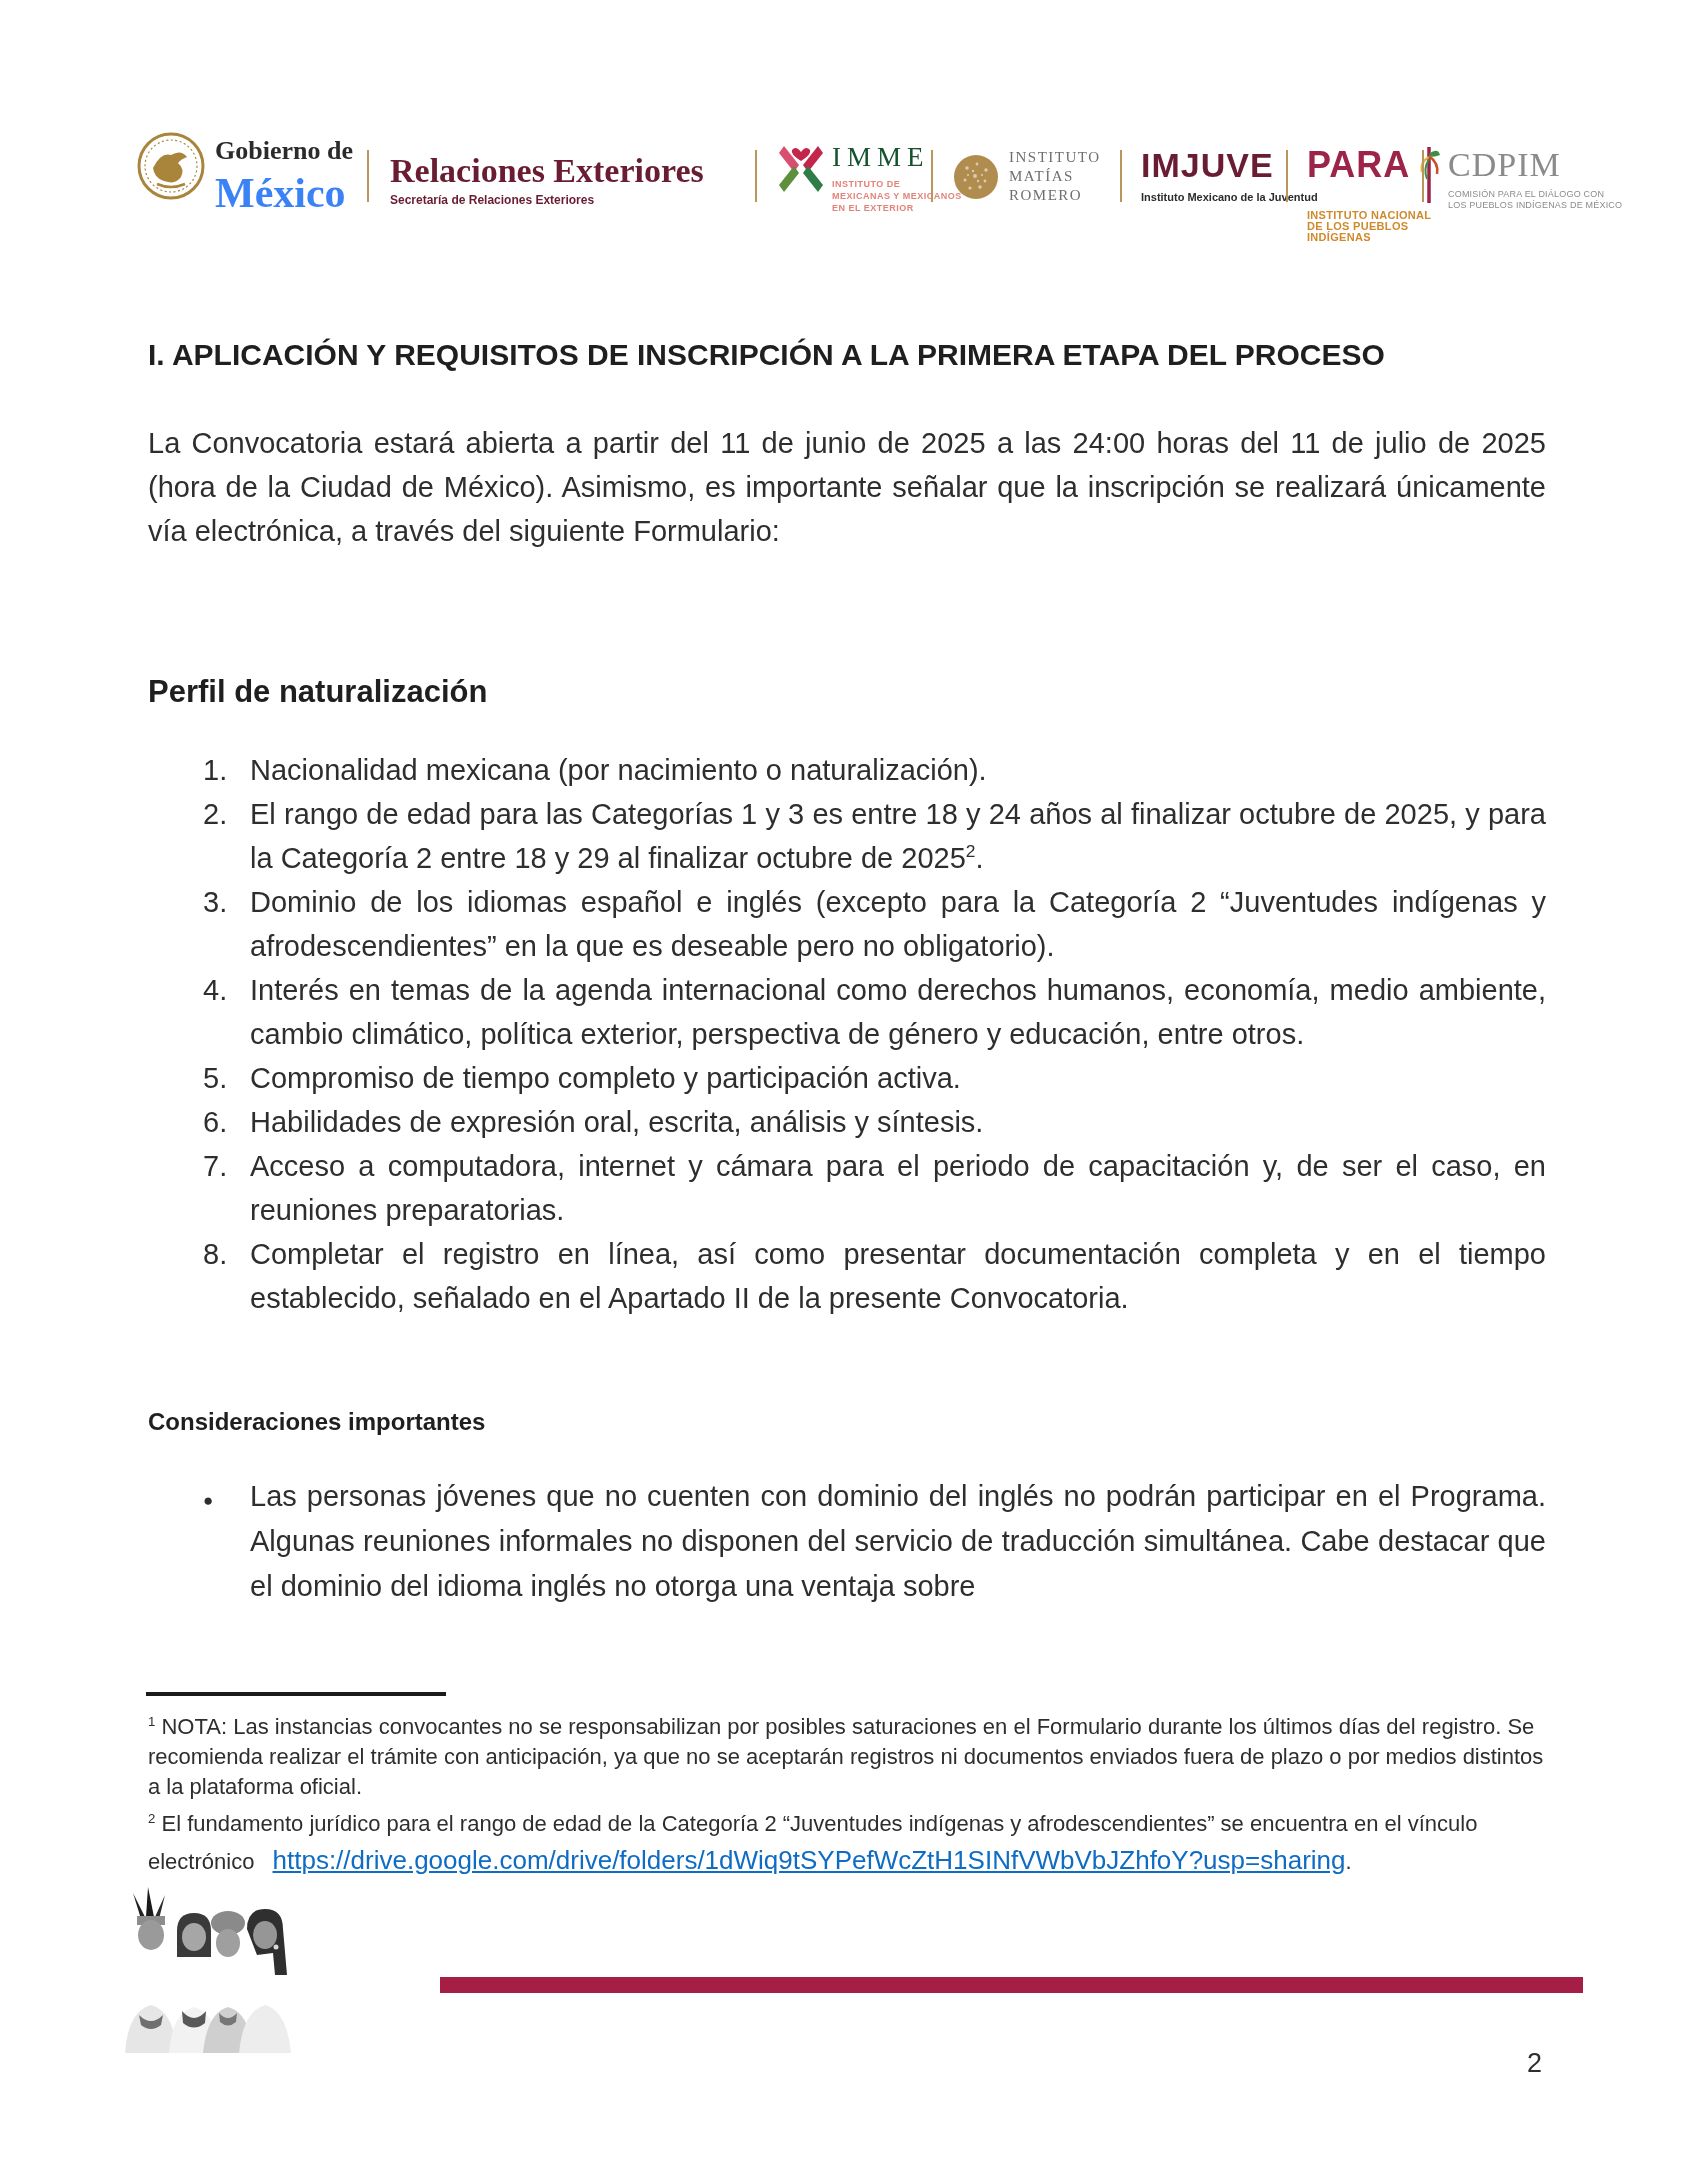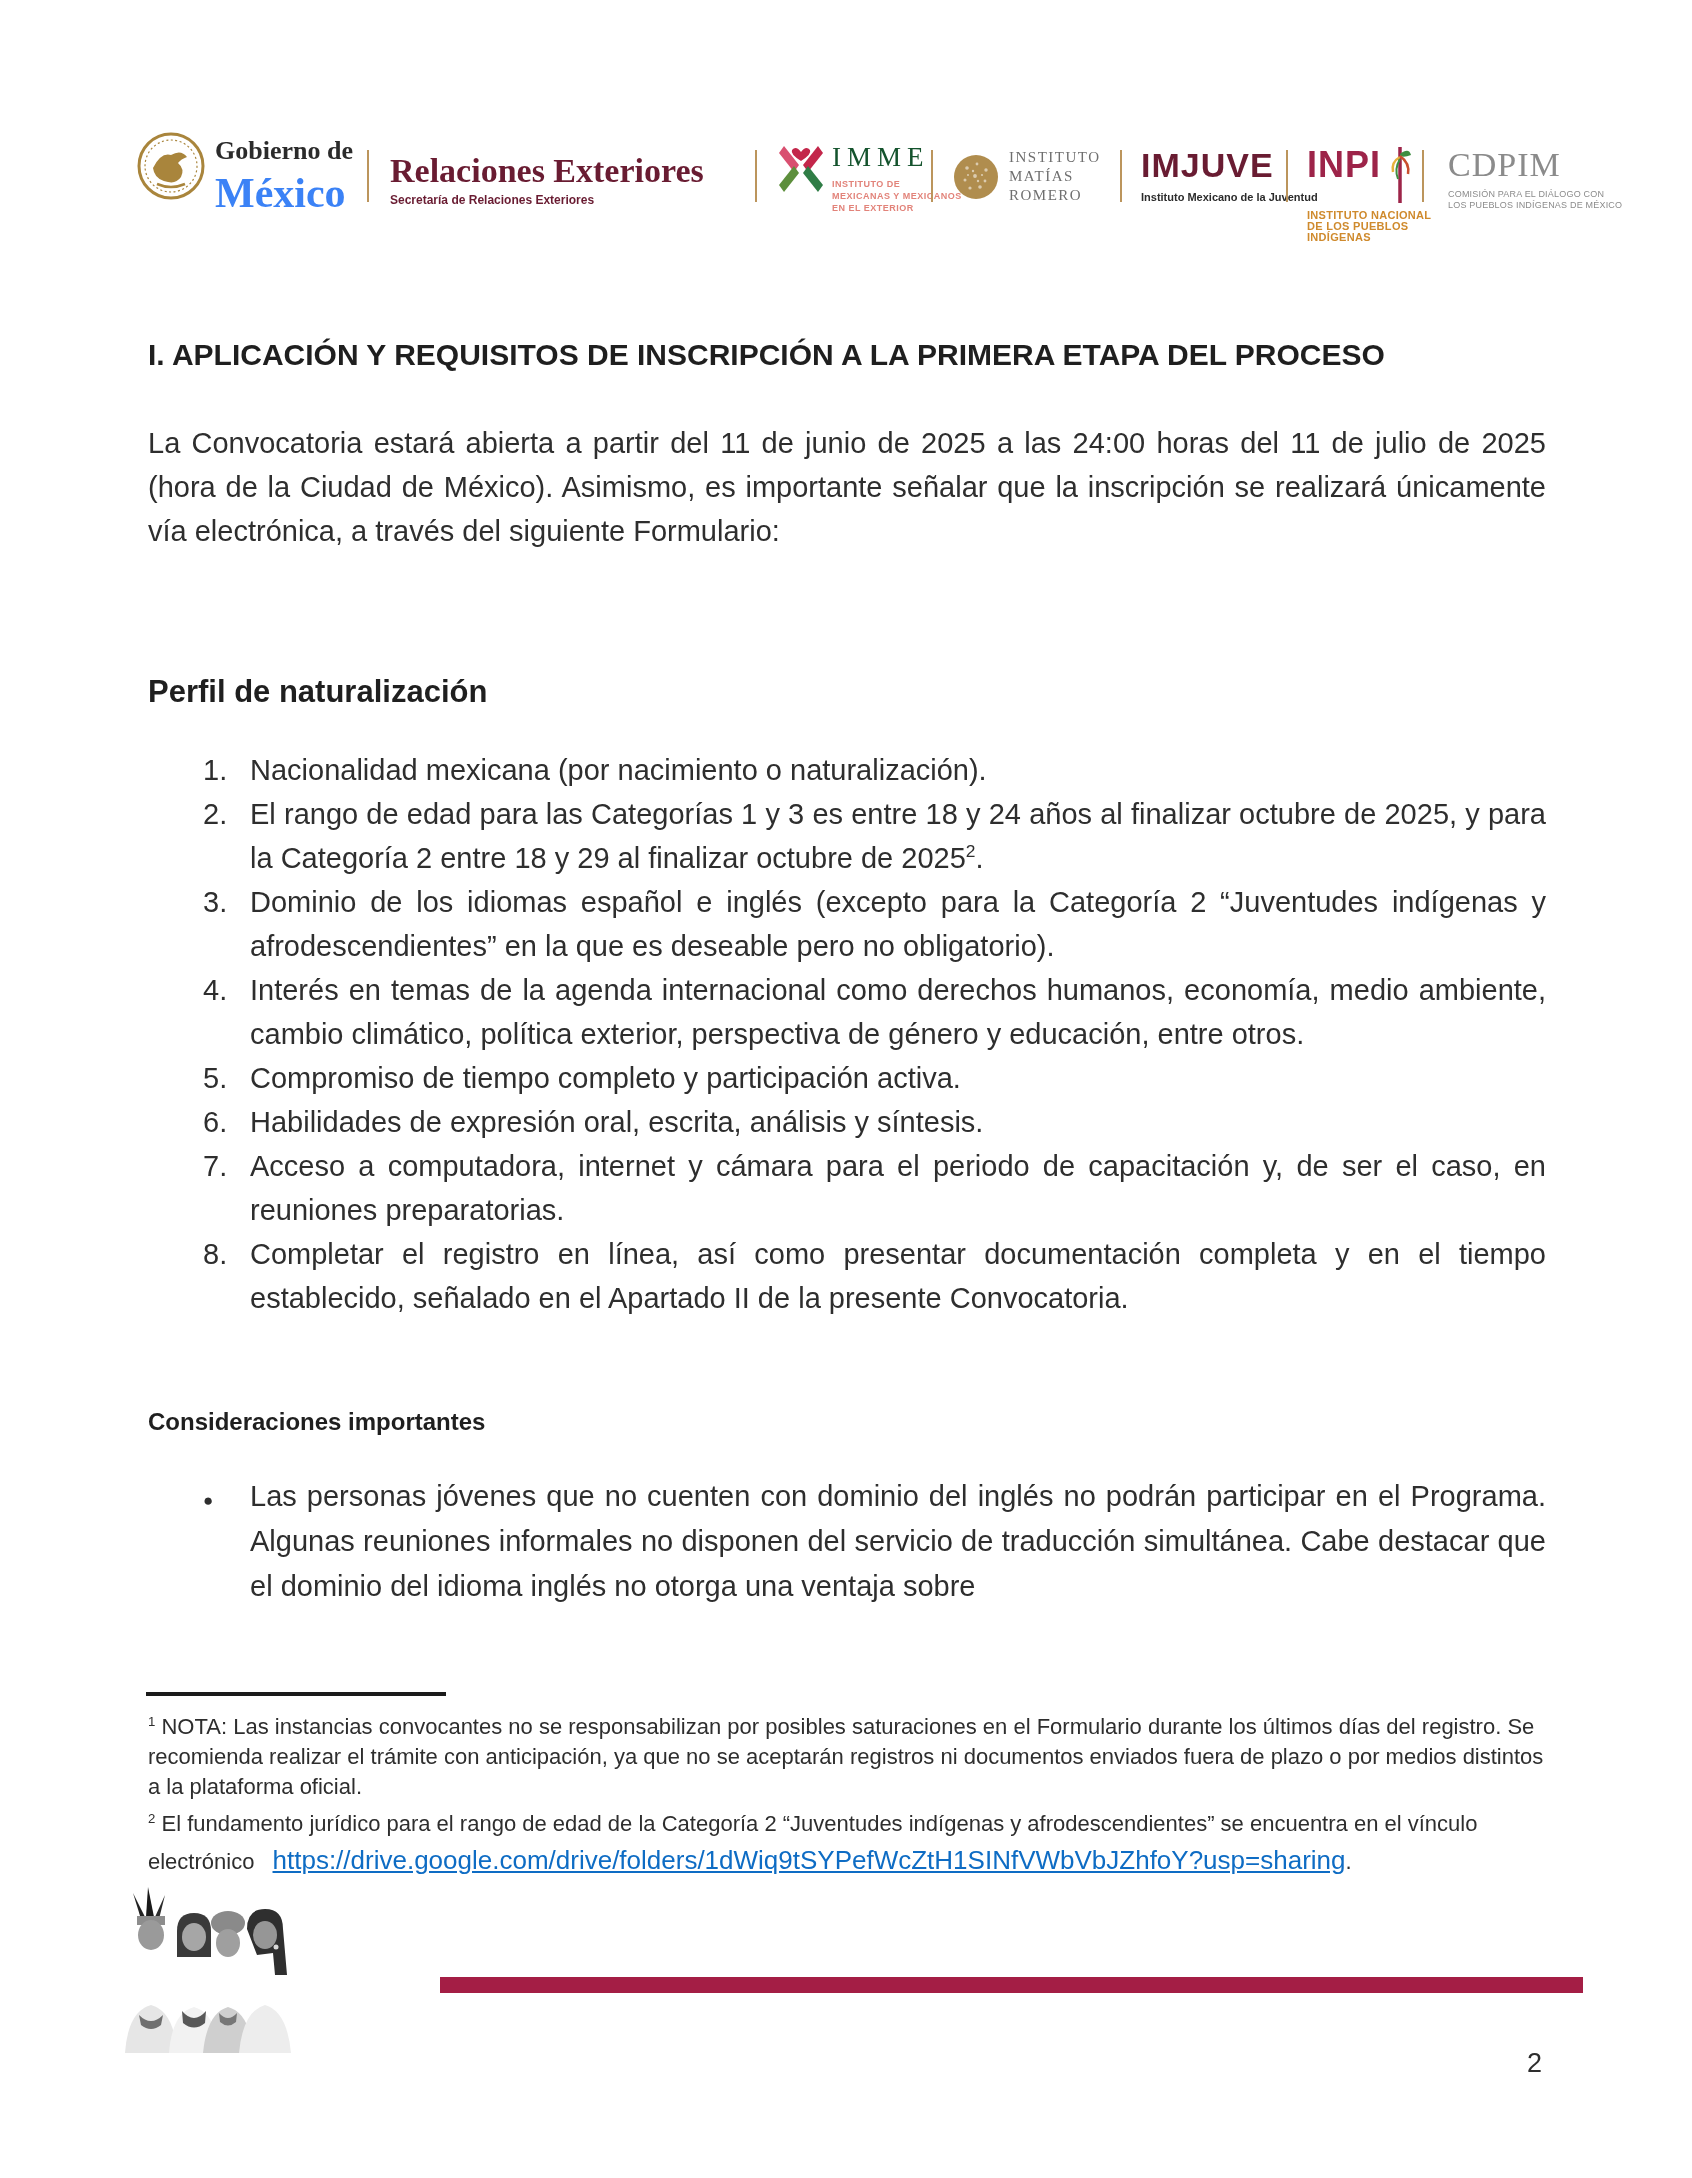--- a/index.html
+++ b/index.html
@@ -143,21 +143,21 @@
 
     <div class="imjuve">
       <div class="imjuve-a">IMJUVE</div>
       <div class="imjuve-s">Instituto Mexicano de la Juventud</div>
     </div>
 
     <div class="vdiv" style="left:1286px;"></div>
 
     <div class="inpi">
       <div class="inpi-row">
-        <div class="inpi-a">INPI</div>
+        <div class="inpi-a">PARA</div>
         <svg width="26" height="62" viewBox="0 0 26 62" style="margin-left:6px;">
           <path d="M13 3 V59" stroke="#9d2449" stroke-width="3.5"></path>
           <path d="M13 10 q9 -7 11 1 q-7 3 -11 1 Z" fill="#3e8e41"></path>
           <path d="M13 13 q-9 5 -7 15" stroke="#e6b23c" stroke-width="2.5" fill="none"></path>
           <path d="M13 12 q10 7 8 18" stroke="#c94f2e" stroke-width="2.5" fill="none"></path>
           <path d="M13 15 q-6 10 -2 20" stroke="#3e8e41" stroke-width="2" fill="none"></path>
         </svg>
       </div>
       <div class="inpi-s">
         <div>INSTITUTO NACIONAL</div>

